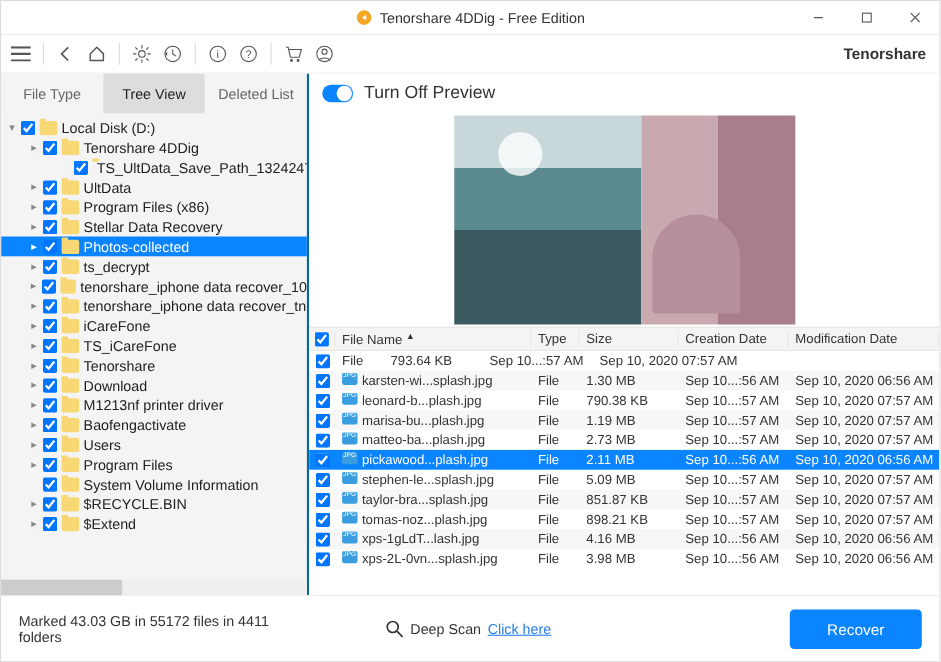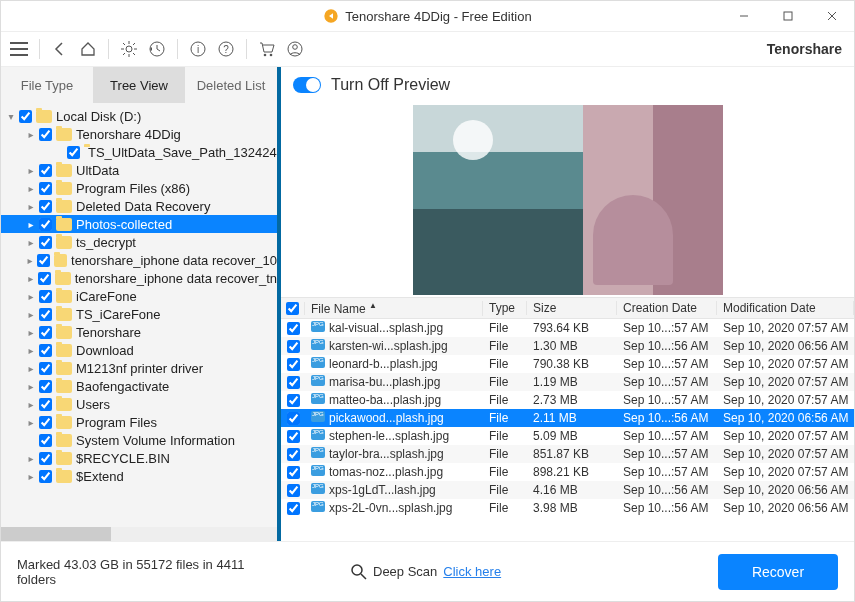--- a/index.html
+++ b/index.html
@@ -6,21 +6,21 @@
 body { width: 855px; height: 602px; background: #fff; border: 1px solid #ddd; display: flex; flex-direction: column; overflow: hidden; color: #333; }
 .titlebar { height: 30px; display: flex; align-items: center; justify-content: center; position: relative; font-size: 13px; }
 .titlebar .logo { width: 16px; height: 16px; margin-right: 6px; }
 .win-controls { position: absolute; right: 0; display: flex; }
 .win-controls div { width: 44px; height: 30px; display: flex; align-items: center; justify-content: center; color: #555; }
 .toolbar { height: 36px; border-top: 1px solid #eee; border-bottom: 1px solid #eee; display: flex; align-items: center; padding: 0 8px; gap: 8px; }
 .toolbar .sep { width: 1px; height: 20px; background: #ddd; margin: 0 2px; }
 .toolbar .ico { width: 20px; height: 20px; display: flex; align-items: center; justify-content: center; color: #555; cursor: pointer; }
 .toolbar .brand { margin-left: auto; font-weight: bold; font-size: 14px; padding-right: 4px; }
 .content { display: flex; flex: 1; min-height: 0; }
-.left { width: 280px; background: #f4f4f4; display: flex; flex-direction: column; border-right: 4px solid #0369a1; }
+.left { width: 280px; background: #f4f4f4; display: flex; flex-direction: column; border-right: 2px solid #0369a1; }
 .tabs { height: 36px; display: flex; }
 .tabs .tab { flex: 1; display: flex; align-items: center; justify-content: center; font-size: 13px; color: #666; cursor: pointer; }
 .tabs .tab.active { background: #ddd; color: #222; }
 .tabs .tab.first { background: #f4f4f4; }
 .tree { flex: 1; overflow-y: auto; overflow-x: hidden; padding-top: 4px; font-size: 13px; color: #222; }
 .tree .node { display: flex; align-items: center; height: 18px; padding-left: 4px; white-space: nowrap; }
 .tree .node.selected { background: #0a84ff; color: #fff; }
 .tree .chev { width: 12px; text-align: center; color: #888; font-size: 10px; }
 .tree .node.selected .chev { color: #fff; }
 .tree .cb { width: 13px; height: 13px; margin: 0 4px 0 2px; }
@@ -189,21 +189,21 @@
         <div class="node" style="padding-left: 24px;">
           <span class="chev">▸</span>
           <input type="checkbox" class="cb" checked="" style="">
           <span class="folder"></span>
           <span>Program Files (x86)</span>
         </div>
         <div class="node" style="padding-left: 24px;">
           <span class="chev">▸</span>
           <input type="checkbox" class="cb" checked="" style="">
           <span class="folder"></span>
-          <span>Deleted Data Recovery</span>
+          <span>Stellar Data Recovery</span>
         </div>
         <div class="node selected" style="padding-left: 24px;">
           <span class="chev">▸</span>
           <input type="checkbox" class="cb" checked="" style="">
           <span class="folder"></span>
           <span>Photos-collected</span>
         </div>
         <div class="node" style="padding-left: 24px;">
           <span class="chev">▸</span>
           <input type="checkbox" class="cb" checked="" style="">
@@ -313,21 +313,20 @@
       <div class="col-type">Type</div>
       <div class="col-size">Size</div>
       <div class="col-cre">Creation Date</div>
       <div class="col-mod">Modification Date</div>
     </div>
     <div class="filelist" id="filelist">
         <div class="row">
           <div class="col-cb">
             <input type="checkbox" checked="" style="">
           </div>
-          <div class="col-name"><span class="jpg-ico"></span><span>kal-visual...splash.jpg</span></div>
           <div class="col-type">File</div>
           <div class="col-size">793.64 KB</div>
           <div class="col-cre">Sep 10...:57 AM</div>
           <div class="col-mod">Sep 10, 2020 07:57 AM</div>
         </div>
         <div class="row">
           <div class="col-cb">
             <input type="checkbox" checked="" style="">
           </div>
           <div class="col-name"><span class="jpg-ico"></span><span>karsten-wi...splash.jpg</span></div>

